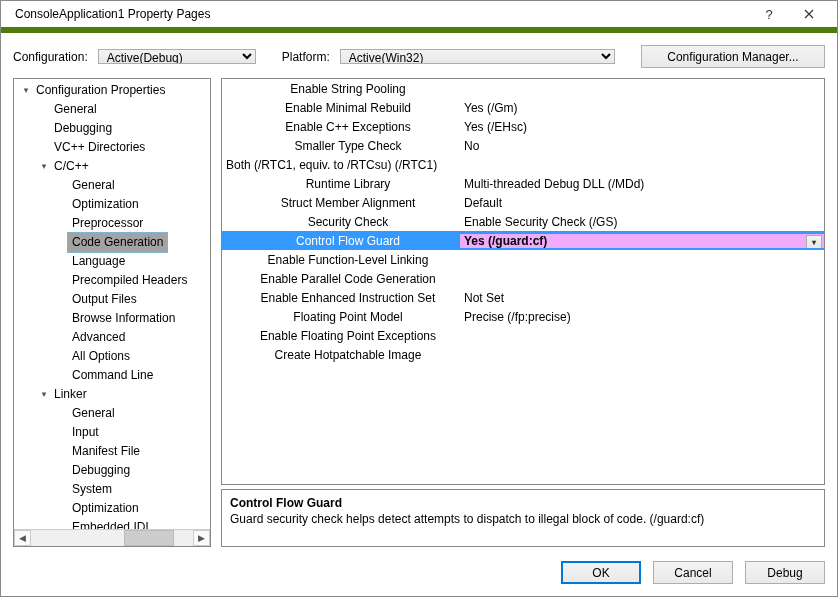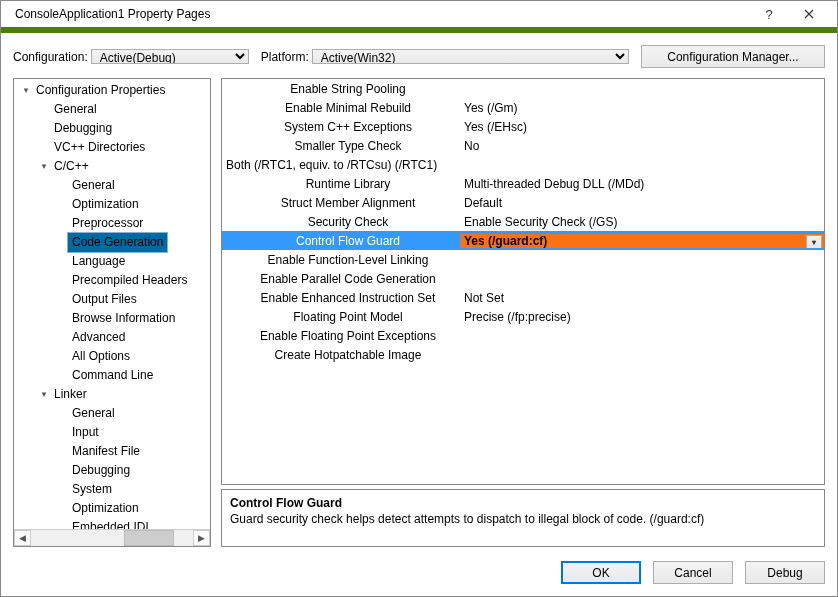--- a/index.html
+++ b/index.html
@@ -25,21 +25,21 @@
   .titlebar .title { flex: 1; font-size: 12px; }
   .titlebar .btn {
     width: 40px; height: 28px;
     display: flex; align-items: center; justify-content: center;
     font-size: 13px; color: #333;
   }
   .config-row {
     display: flex;
     align-items: center;
     padding: 12px 12px 10px 12px;
-    gap: 1px;
+    gap: 8px;
   }
   .config-row label { font-size: 12px; margin-right: 2px;}
   select.combo {
     font-family: inherit;
     font-size: 12px;
     height: 15px;
     border: 1px solid #adadad;
     background: linear-gradient(#f3f3f3,#e9e9e9);
     padding: 0 4px;
   }
@@ -81,21 +81,21 @@
     display: flex; align-items: center;
     padding-left: 4px;
     cursor: default;
   }
   .node .arrow {
     width: 12px; display:inline-block; text-align:center;
     font-size: 9px; color: #555;
   }
   .node .label { padding: 0 4px; }
   .node.selected .label {
-    background: #0369a1;
+    background: #a3a3a3;
     outline: 1px solid #7eb4d8;
   }
   .indent-0 { padding-left: 6px; }
   .indent-1 { padding-left: 24px; }
   .indent-2 { padding-left: 42px; }
   .tree-pane .hscroll {
     height: 17px;
     border-top: 1px solid #ccc;
     background: #f0f0f0;
     display:flex;align-items:center;
@@ -137,21 +137,21 @@
     padding-left: 4px;
     white-space: nowrap;
     overflow: hidden;
     display:flex; align-items:center;
   }
   .prop-row.selected {
     background: #3399ff;
     color: #fff;
   }
   .prop-row.selected .pval {
-    background: #f97316;
+    background: #f0abfc;
     color: #000;
     font-weight: bold;
     position: relative;
   }
   .prop-row.selected .pval .dd {
     position:absolute; right:2px; top:1px; width:16px; height:16px;
     border:1px solid #adadad; background:linear-gradient(#f3f3f3,#e5e5e5);
     display:flex;align-items:center;justify-content:center; font-size:8px; color:#333;
   }
   .desc-box {
@@ -377,21 +377,21 @@
               <span></span>
             </div>
           </div>
           <div class="prop-row">
             <div class="pname">Enable Minimal Rebuild</div>
             <div class="pval">
               <span>Yes (/Gm)</span>
             </div>
           </div>
           <div class="prop-row">
-            <div class="pname">System C++ Exceptions</div>
+            <div class="pname">Enable C++ Exceptions</div>
             <div class="pval">
               <span>Yes (/EHsc)</span>
             </div>
           </div>
           <div class="prop-row">
             <div class="pname">Smaller Type Check</div>
             <div class="pval">
               <span>No</span>
             </div>
           </div>

